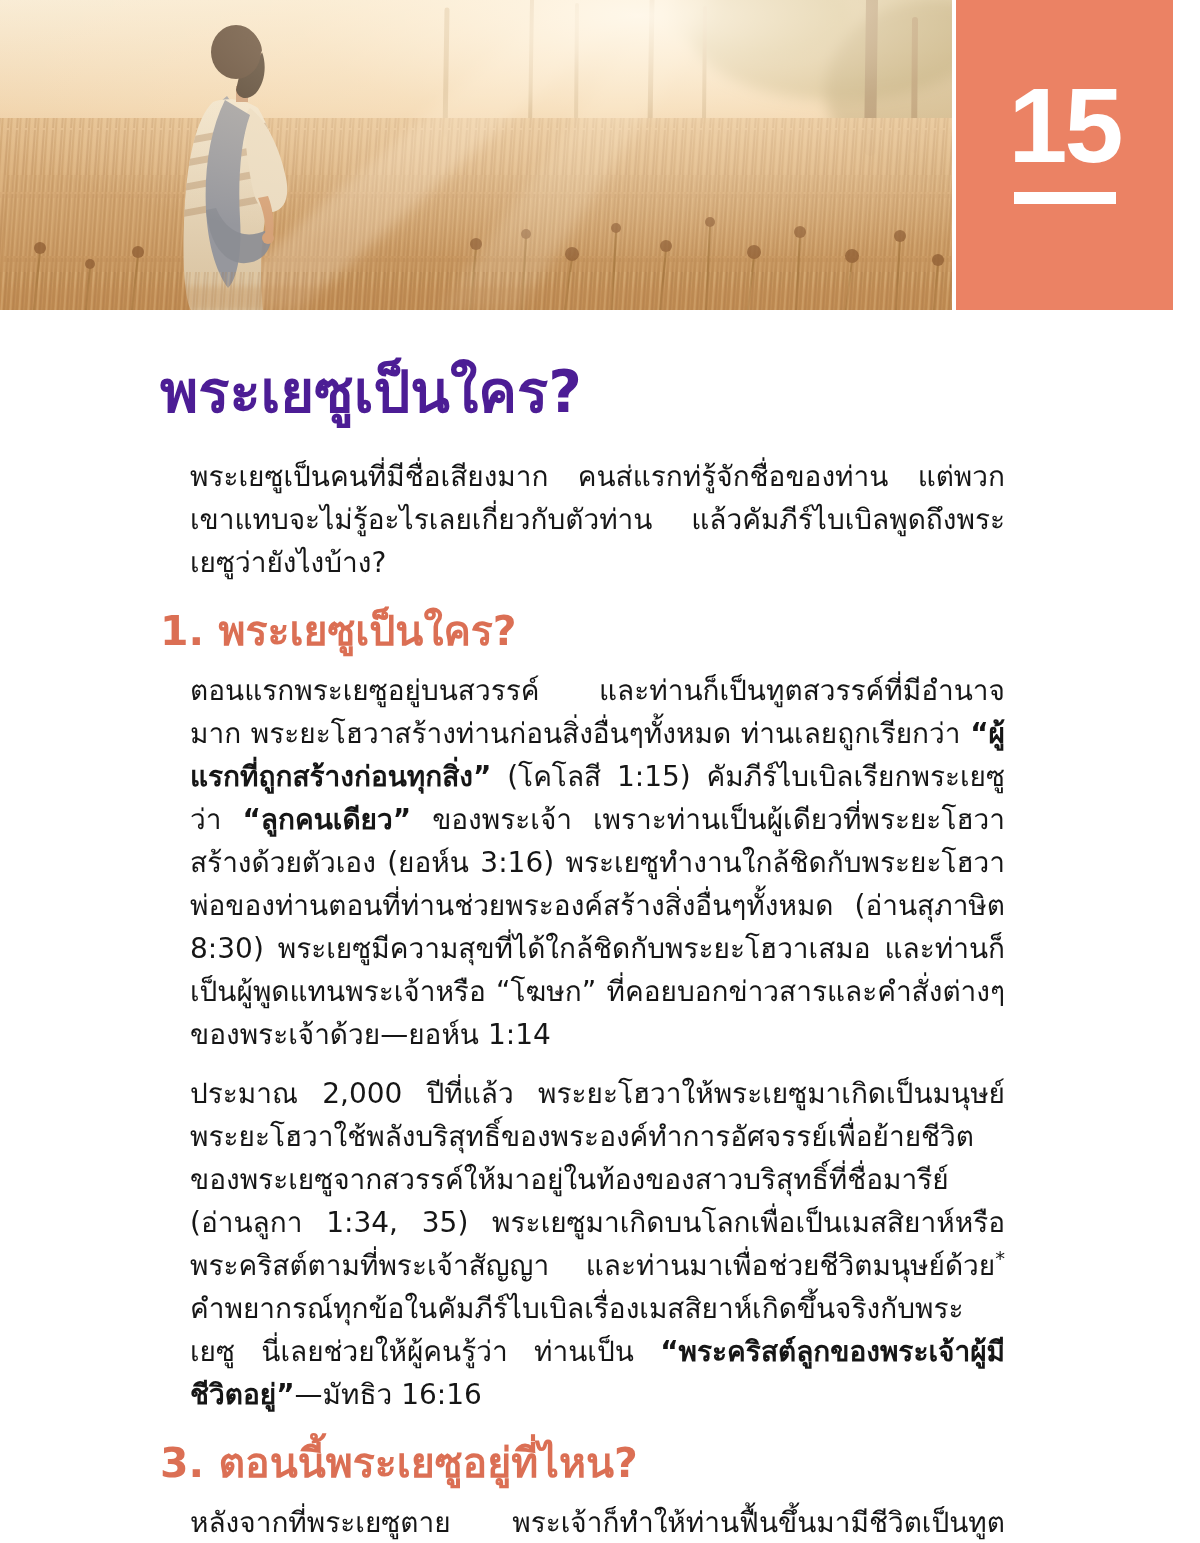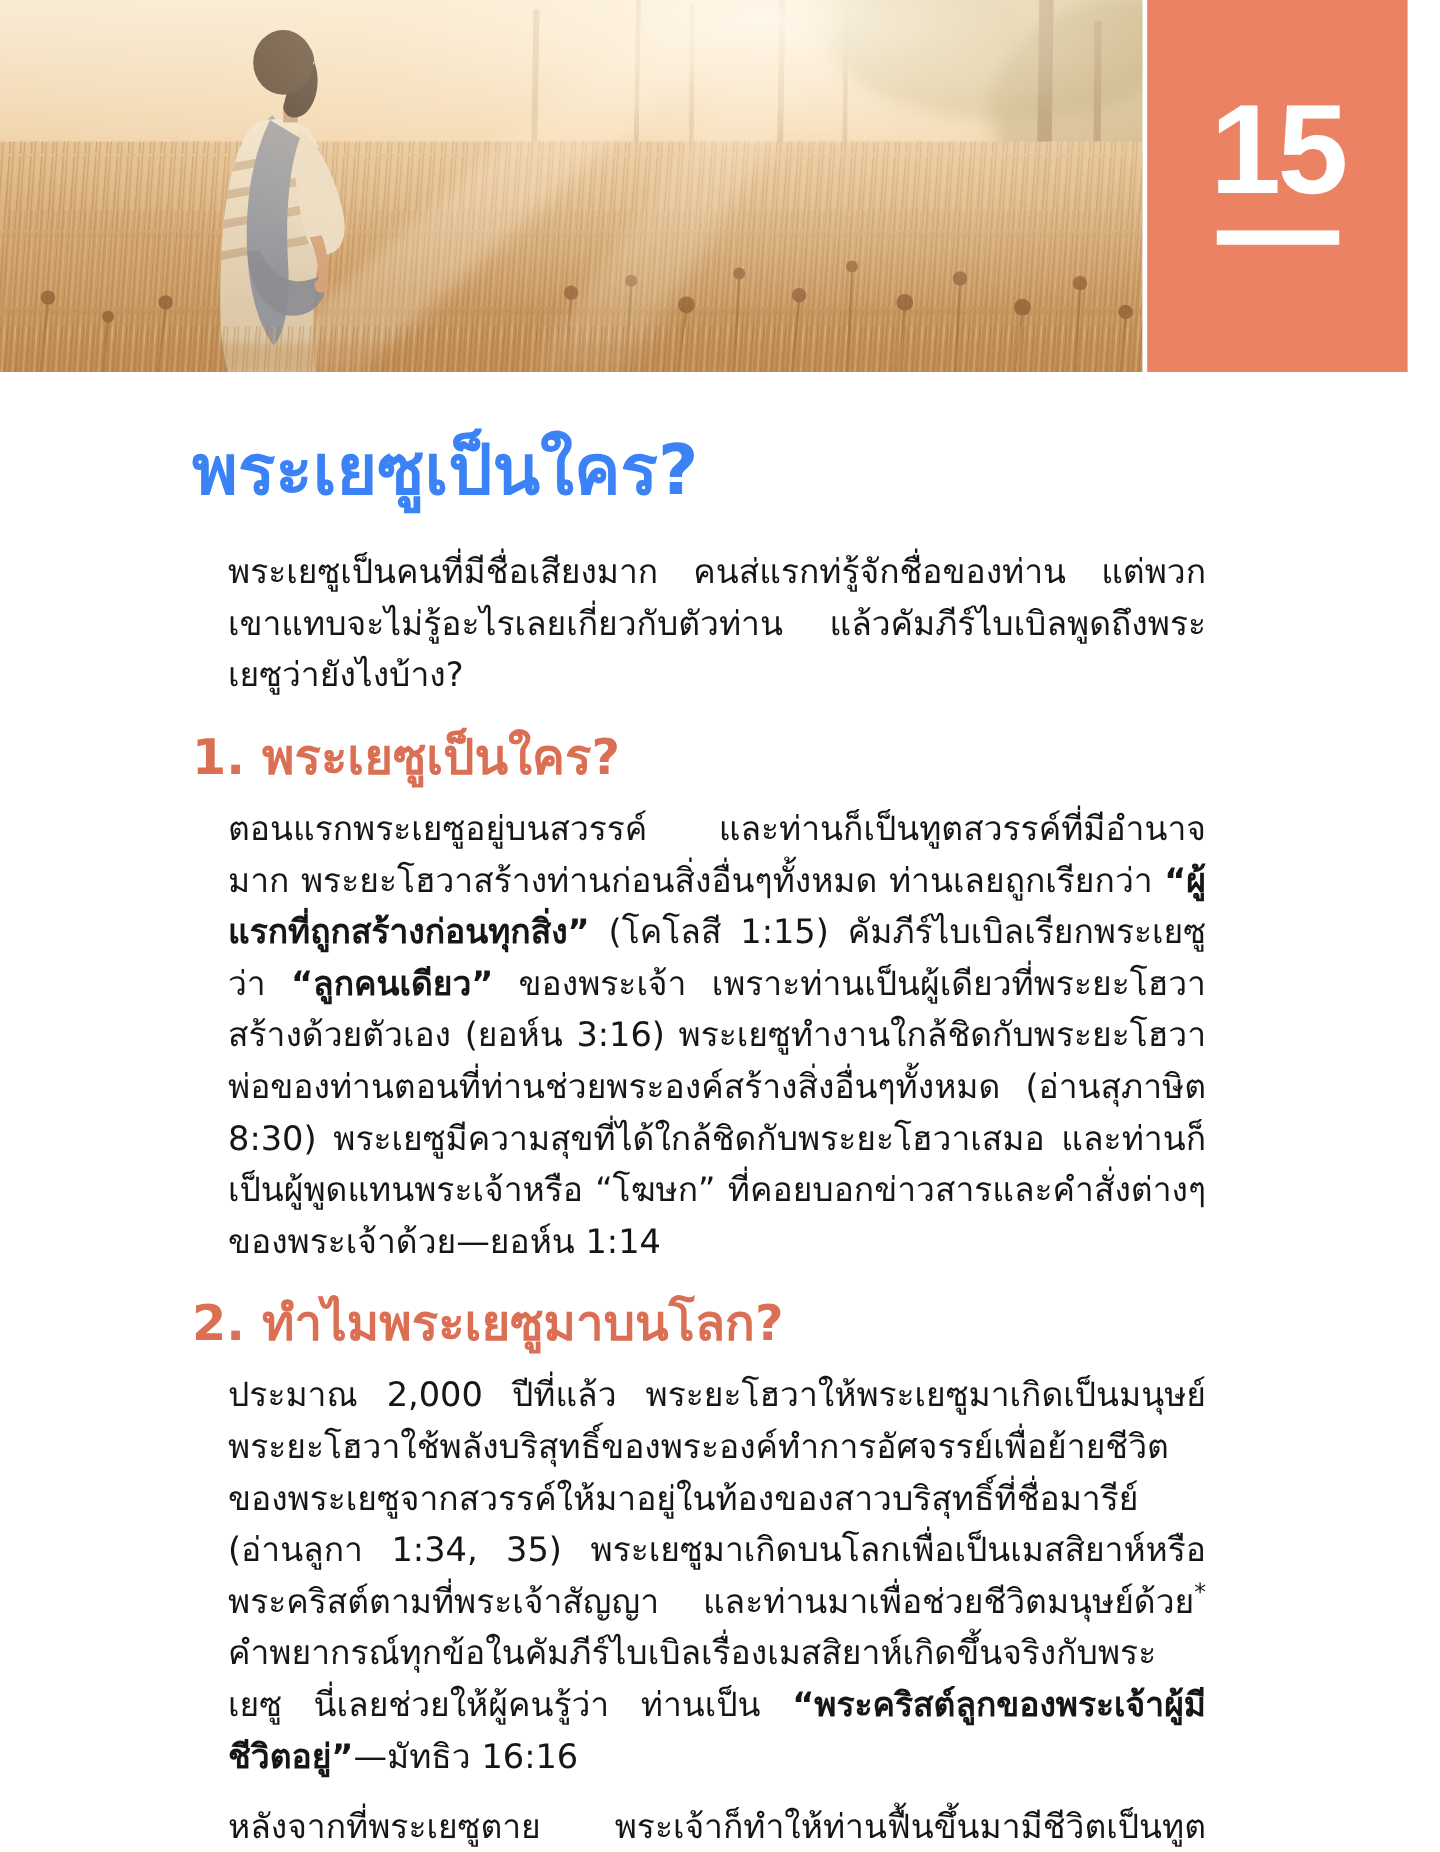--- a/index.html
+++ b/index.html
@@ -21,21 +21,21 @@
     background:var(--accent);display:flex;flex-direction:column;align-items:center;
   }
   .badge-num{
     margin-top:72px;font-size:106px;line-height:1;font-weight:bold;color:#fff;
     font-family:"Liberation Sans",sans-serif;letter-spacing:-3px;
   }
   .badge-bar{width:102px;height:12px;background:#fff;margin-top:14px;}
   
   .content{padding:0 195px 0 160px;}
   .title{
-    font-size:58px;font-weight:bold;color:#3b82f6;margin:46px 0 26px;line-height:1.25;
+    font-size:58px;font-weight:bold;color:#4c1d95;margin:46px 0 26px;line-height:1.25;
     font-family:"DejaVu Sans",sans-serif;
   }
   .intro,.body-para{
     margin:0 0 16px 30px;font-size:28px;line-height:43px;text-align:justify;color:#161616;
   }
   .section-heading{
     color:var(--heading);font-weight:bold;font-size:41px;line-height:1.25;
     margin:22px 0 12px 0;
   }
   .b{font-weight:bold;}
@@ -203,19 +203,19 @@
     </div>
   </div>
 
   <div class="content">
     <h1 class="title">พระเยซูเป็นใคร?</h1>
     <p class="intro">พระเยซูเป็นคนที่มีชื่อเสียงมาก คนส่แรกท่รู้จักชื่อของท่าน แต่พวกเขาแทบจะไม่รู้อะไรเลยเกี่ยวกับตัวท่าน แล้วคัมภีร์ไบเบิลพูดถึงพระเยซูว่ายังไงบ้าง?</p>
 
     <div id="sections">
         <h2 class="section-heading">1. พระเยซูเป็นใคร?</h2>
         <p class="body-para"><span>ตอนแรกพระเยซูอยู่บนสวรรค์ และท่านก็เป็นทูตสวรรค์ที่มีอำนาจมาก พระยะโฮวาสร้างท่านก่อนสิ่งอื่นๆทั้งหมด ท่านเลยถูกเรียกว่า </span><span class="b">“ผู้แรกที่ถูกสร้างก่อนทุกสิ่ง”</span><span> (โคโลสี 1:15) คัมภีร์ไบเบิลเรียกพระเยซูว่า </span><span class="b">“ลูกคนเดียว”</span><span> ของพระเจ้า เพราะท่านเป็นผู้เดียวที่พระยะโฮวาสร้างด้วยตัวเอง (ยอห์น 3:16) พระเยซูทำงานใกล้ชิดกับพระยะโฮวาพ่อของท่านตอนที่ท่านช่วยพระองค์สร้างสิ่งอื่นๆทั้งหมด (อ่านสุภาษิต 8:30) พระเยซูมีความสุขที่ได้ใกล้ชิดกับพระยะโฮวาเสมอ และท่านก็เป็นผู้พูดแทนพระเจ้าหรือ “โฆษก” ที่คอยบอกข่าวสารและคำสั่งต่างๆของพระเจ้าด้วย—ยอห์น 1:14</span></p>
-        <h2 class="section-heading">2. ทำไมพระเยซูมาบนโลก?</h2>
         <p class="body-para"><span>ประมาณ 2,000 ปีที่แล้ว พระยะโฮวาให้พระเยซูมาเกิดเป็นมนุษย์ พระยะโฮวาใช้พลังบริสุทธิ์ของพระองค์ทำการอัศจรรย์เพื่อย้ายชีวิตของพระเยซูจากสวรรค์ให้มาอยู่ในท้องของสาวบริสุทธิ์ที่ชื่อมารีย์ (อ่านลูกา 1:34, 35) พระเยซูมาเกิดบนโลกเพื่อเป็นเมสสิยาห์หรือพระคริสต์ตามที่พระเจ้าสัญญา และท่านมาเพื่อช่วยชีวิตมนุษย์ด้วย</span><sup class="fn-ref">*</sup><span> คำพยากรณ์ทุกข้อในคัมภีร์ไบเบิลเรื่องเมสสิยาห์เกิดขึ้นจริงกับพระเยซู นี่เลยช่วยให้ผู้คนรู้ว่า ท่านเป็น </span><span class="b">“พระคริสต์ลูกของพระเจ้าผู้มีชีวิตอยู่”</span><span>—มัทธิว 16:16</span></p>
+        <h2 class="section-heading">3. ตอนนี้พระเยซูอยู่ที่ไหน?</h2>
         <p class="body-para"><span>หลังจากที่พระเยซูตาย พระเจ้าก็ทำให้ท่านฟื้นขึ้นมามีชีวิตเป็นทูตสวรรค์ และเมื่อท่านกลับไปที่สวรรค์ </span></p>
       </div>
 
   </div>
 </div>
 
 </body></html>

